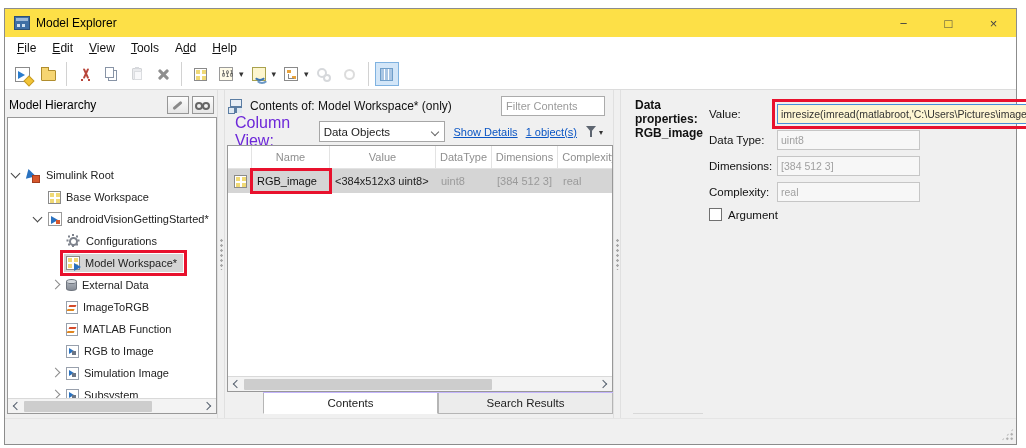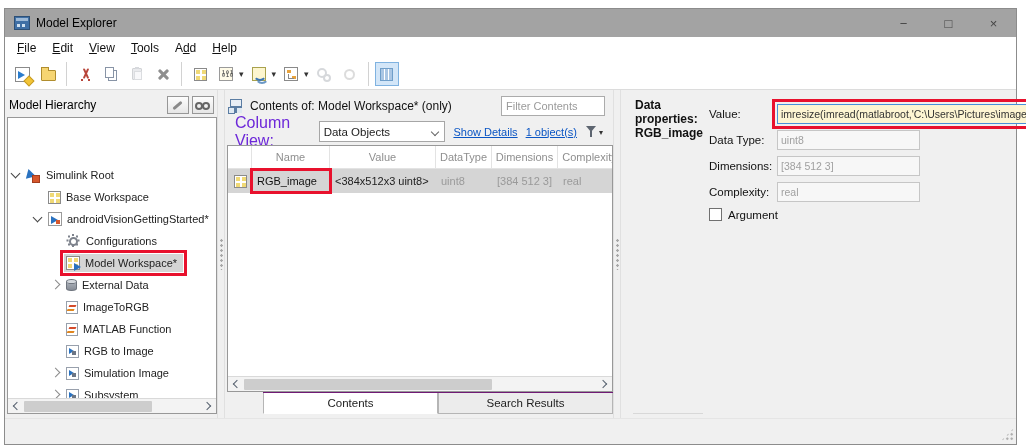--- a/index.html
+++ b/index.html
@@ -1,20 +1,20 @@
 <!DOCTYPE html>
 <html style="--annotation: #e8112d; --link: #0a55c4; --selection-bg: #d5d5d5; --value-field-bg: #fdf5d2; --value-field-border: #4a90d9; --active-tool-bg: #d3e6f8; --active-tool-border: #7fb2e0;"><head>
 <meta charset="utf-8">
 <style>
   html,body{margin:0;padding:0;background:#fff;font-family:"Liberation Sans","DejaVu Sans",sans-serif;}
   *{box-sizing:border-box;}
   .stage{position:relative;width:1026px;height:448px;background:#fff;overflow:hidden;}
   .window{position:absolute;left:4px;top:8px;width:1013px;height:437px;background:#f0f0f0;border:1px solid #8c8c8c;display:flex;flex-direction:column;}
   
-  .titlebar{height:28px;background:#a3a3a3;display:flex;align-items:center;flex:none;}
+  .titlebar{height:28px;background:#fde047;display:flex;align-items:center;flex:none;}
   .title-icon{width:16px;height:14px;margin:0 6px 0 9px;background:#3f6fa5;border:1px solid #2e5076;position:relative;flex:none;}
   .title-icon::before{content:"";position:absolute;left:1px;top:1px;right:1px;height:3px;background:#9db9d6;}
   .title-icon::after{content:"";position:absolute;left:2px;bottom:2px;width:3px;height:3px;background:#cfe0ef;box-shadow:5px 0 0 #cfe0ef;}
   .title-text{font-size:12px;color:#000;}
   .win-controls{margin-left:auto;display:flex;height:100%;}
   .win-btn{width:45px;height:100%;display:flex;align-items:center;justify-content:center;font-size:13px;color:#444;cursor:default;}
   
   .menubar{height:22px;background:#fff;display:flex;align-items:center;padding-left:4px;flex:none;}
   .menu-item{padding:2px 8px;font-size:12px;color:#111;}
   .menu-item .accel{text-decoration:underline;}
@@ -146,21 +146,21 @@
   .trow.selected{background:var(--selection-bg,#d5d5d5);}
   .td{padding-left:5px;white-space:nowrap;overflow:hidden;flex:none;}
   .td-icon{width:24px;display:flex;justify-content:center;padding:0;}
   .td.c0{width:78px;color:#111;}
   .td.c1{width:106px;color:#222;}
   .td.c2{width:56px;color:#9a9a9a;}
   .td.c3{width:66px;color:#9a9a9a;}
   .td.c4{width:64px;color:#9a9a9a;}
   .td.c5{flex:1;}
   .td.annotated{outline:3px solid var(--annotation,#e8112d);outline-offset:-1px;height:22px;display:flex;align-items:center;}
-  .tab-bar{height:22px;display:flex;flex:none;background:#701a75;padding-top:1px;margin-left:36px;}
+  .tab-bar{height:22px;display:flex;flex:none;background:#c4b5fd;padding-top:1px;margin-left:36px;}
   .tab{flex:1;display:flex;align-items:center;justify-content:center;font-size:11.5px;color:#222;border:1px solid #b5b5b5;background:#ececec;border-top:none;}
   .tab.active{background:#fff;border-top:none;border-bottom:1px solid #fff;}
   
   .right-panel{flex:1;display:flex;flex-direction:row;padding:6px 0 4px 12px;min-width:0;}
   .prop-title{font-size:12px;font-weight:bold;color:#111;padding:2px 0 6px 2px;border-bottom:1px solid #d8d8d8;margin-right:6px;}
   .prop-form{margin-top:8px;}
   .prop-row{display:flex;align-items:center;margin-bottom:6px;}
   .prop-label{width:68px;font-size:11.5px;color:#111;flex:none;}
   .prop-input-wrap{display:flex;align-items:center;gap:3px;}
   .prop-input{height:20px;border:1px solid #c6c6c6;background:#f7f7f7;color:#a0a0a0;font-size:10.5px;padding:0 3px;width:143px;font-family:"Liberation Sans","DejaVu Sans",sans-serif;}

